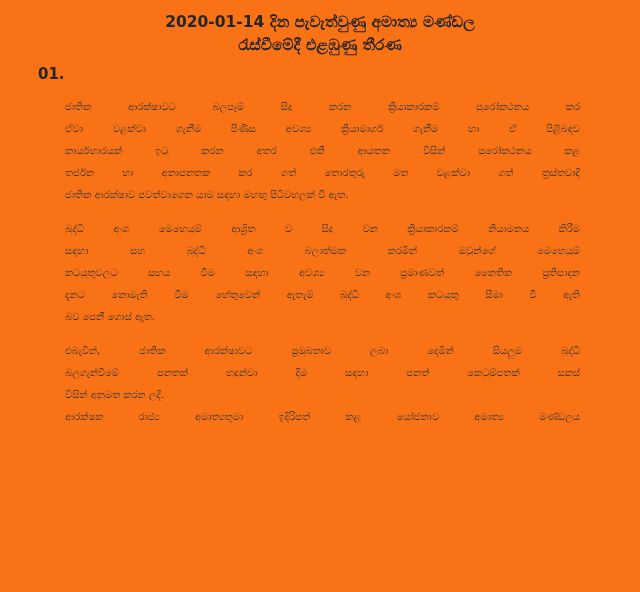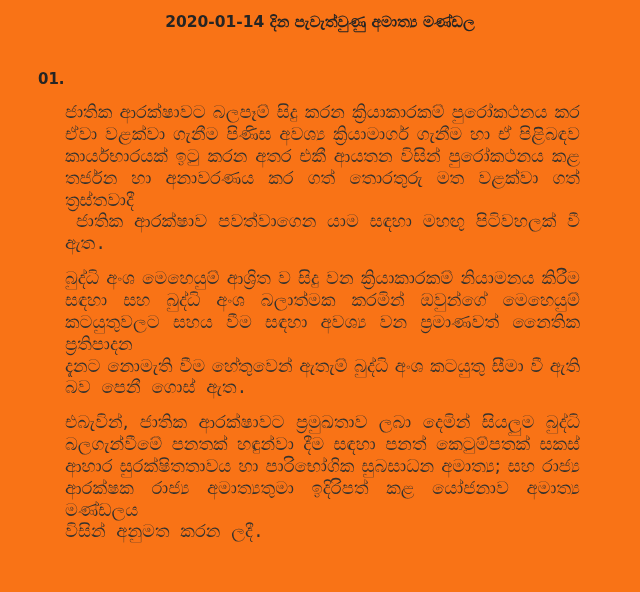--- a/index.html
+++ b/index.html
@@ -17,82 +17,81 @@
     padding-top: 11px;
     text-align: center;
     font-weight: bold;
     font-size: 15.5px;
     line-height: 23px;
     color: #262524;
   }
   .item-row {
     display: flex;
     align-items: baseline;
-    margin: 36px 0 0 38px;
+    margin: 8px 0 0 38px;
     font-weight: bold;
     font-size: 15px;
     color: #262524;
   }
   .item-number { width: 46px; flex: 0 0 46px; }
   .item-title { letter-spacing: 0.5px; }
   .doc-body {
     margin: 4px 60px 0 65px;
-    font-size: 18px;
+    font-size: 10px;
     color: #33322f;
   }
   .para { margin-top: 14px; }
   .para-1 { margin-top: 13px; }
   .para-2 { margin-top: 12px; }
   .para-3 { margin-top: 12px; }
   .line {
     line-height: 22px;
     text-align: justify;
     text-align-last: justify;
     white-space: normal;
   }
   .line.last {
     text-align: right;
     text-align-last: left;
-    font-family: Liberation Mono, monospace;
   }
 </style>
 </head>
 <body>
 
 <div class="page">
 
   <div class="doc-header">
     <div class="header-line">2020-01-14 දින පැවැත්වුණු අමාත්‍ය මණ්ඩල</div>
+    <div class="header-line">රැස්වීමේදී එළඹුණු තීරණ</div>
   </div>
 
   <div class="item-row">
     <span class="item-number">01.</span>
   </div>
 
   <div class="doc-body">
 
     <div class="para para-1">
       <div class="line">ජාතික ආරක්ෂාවට බලපෑම් සිදු කරන ක්‍රියාකාරකම් පුරෝකථනය කර</div>
       <div class="line">ඒවා වළක්වා ගැනීම පිණිස අවශ්‍ය ක්‍රියාමාර්ග ගැනීම හා ඒ පිළිබඳව</div>
       <div class="line">කාර්යභාරයක් ඉටු කරන අතර එකී ආයතන විසින් පුරෝකථනය කළ</div>
-      <div class="line">තර්ජන හා අනාවරණය කර ගත් තොරතුරු මත වළක්වා ගත් ත්‍රස්තවාදී</div>
+      <div class="line">තර්ජන හා අනාපනතක කර ගත් තොරතුරු මත වළක්වා ගත් ත්‍රස්තවාදී</div>
       <div class="line last">ජාතික ආරක්ෂාව පවත්වාගෙන යාම සඳහා මහඟු පිටිවහලක් වී ඇත.</div>
     </div>
 
     <div class="para para-2">
       <div class="line">බුද්ධි අංශ මෙහෙයුම් ආශ්‍රිත ව සිදු වන ක්‍රියාකාරකම් නියාමනය කිරීම</div>
       <div class="line">සඳහා සහ බුද්ධි අංශ බලාත්මක කරමින් ඔවුන්ගේ මෙහෙයුම්</div>
       <div class="line">කටයුතුවලට සහය වීම සඳහා අවශ්‍ය වන ප්‍රමාණවත් නෛතික ප්‍රතිපාදන</div>
       <div class="line">දැනට නොමැති වීම හේතුවෙන් ඇතැම් බුද්ධි අංශ කටයුතු සීමා වී ඇති</div>
       <div class="line last">බව පෙනී ගොස් ඇත.</div>
     </div>
 
     <div class="para para-3">
       <div class="line">එබැවින්, ජාතික ආරක්ෂාවට ප්‍රමුඛතාව ලබා දෙමින් සියලුම බුද්ධි</div>
       <div class="line">බලගැන්වීමේ පනතක් හඳුන්වා දීම සඳහා පනත් කෙටුම්පතක් සකස්</div>
-      <div class="line">ආහාර සුරක්ෂිතතාවය හා පාරිභෝගික සුබසාධන අමාත්‍ය; සහ රාජ්‍ය</div>
+      <div class="line last">විසින් අනුමත කරන ලදී.</div>
       <div class="line">ආරක්ෂක රාජ්‍ය අමාත්‍යතුමා ඉදිරිපත් කළ යෝජනාව අමාත්‍ය මණ්ඩලය</div>
-      <div class="line last">විසින් අනුමත කරන ලදී.</div>
     </div>
 
   </div>
 
 </div>
 
 </body></html>

